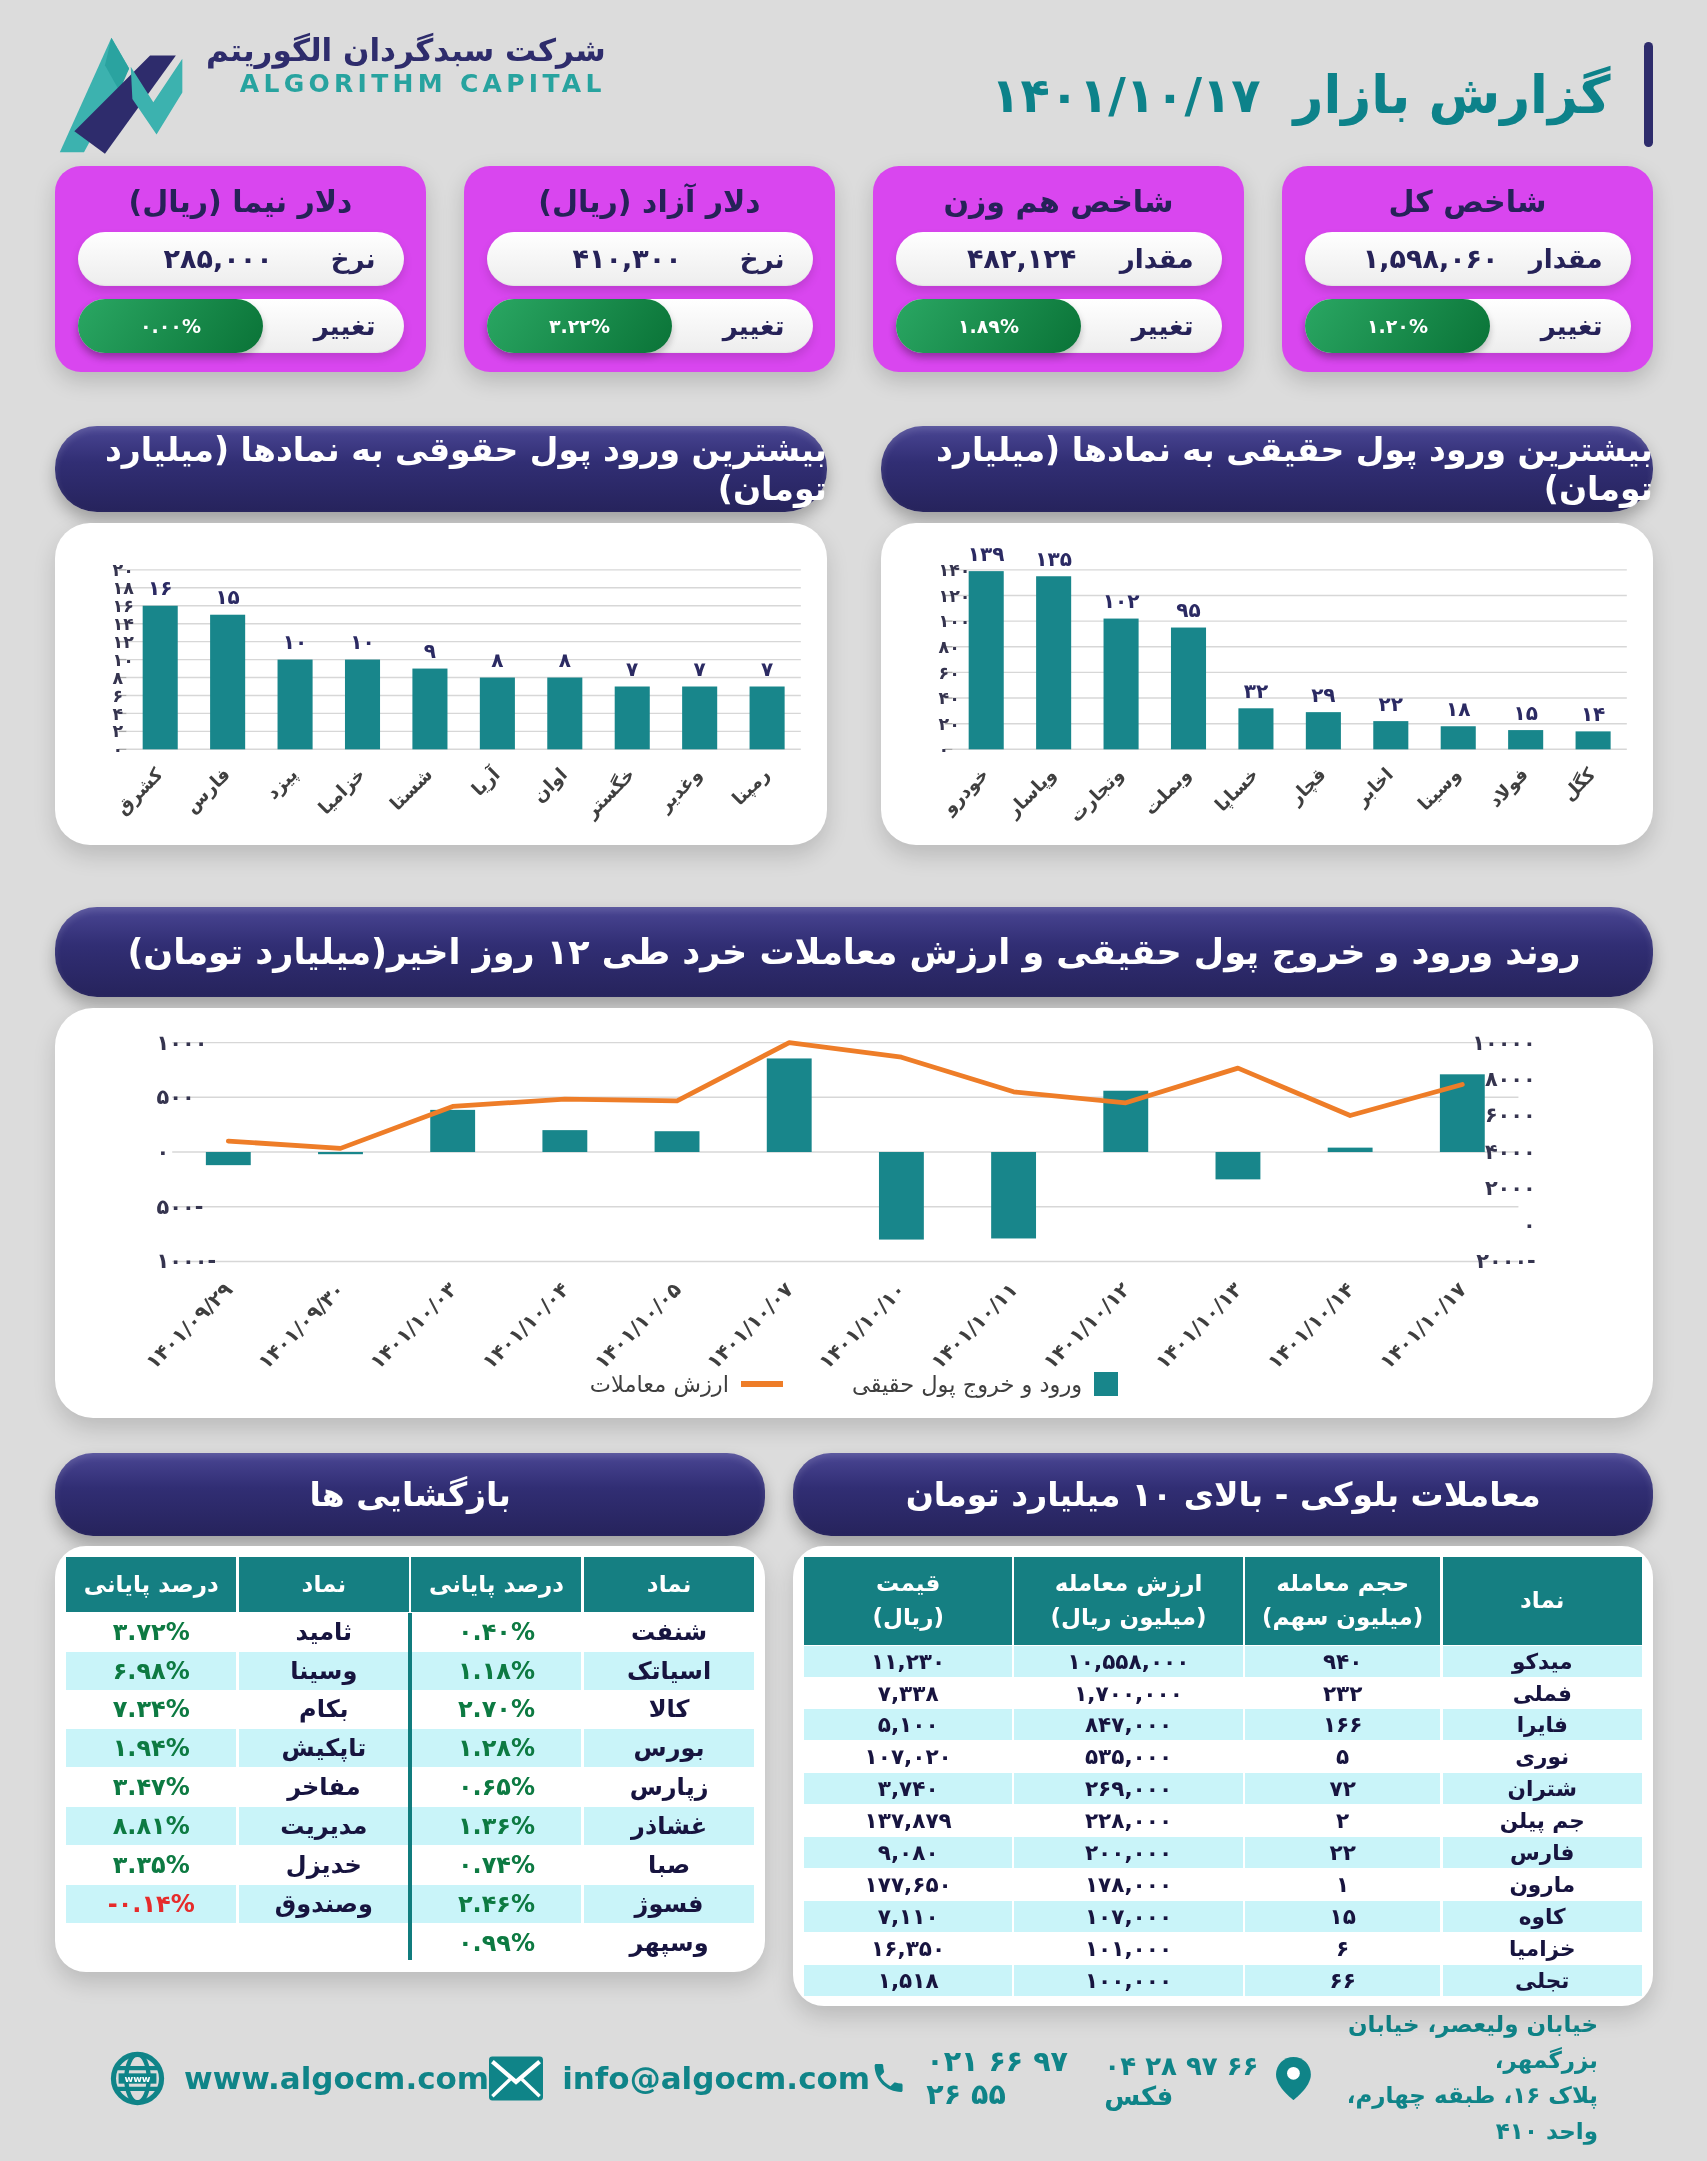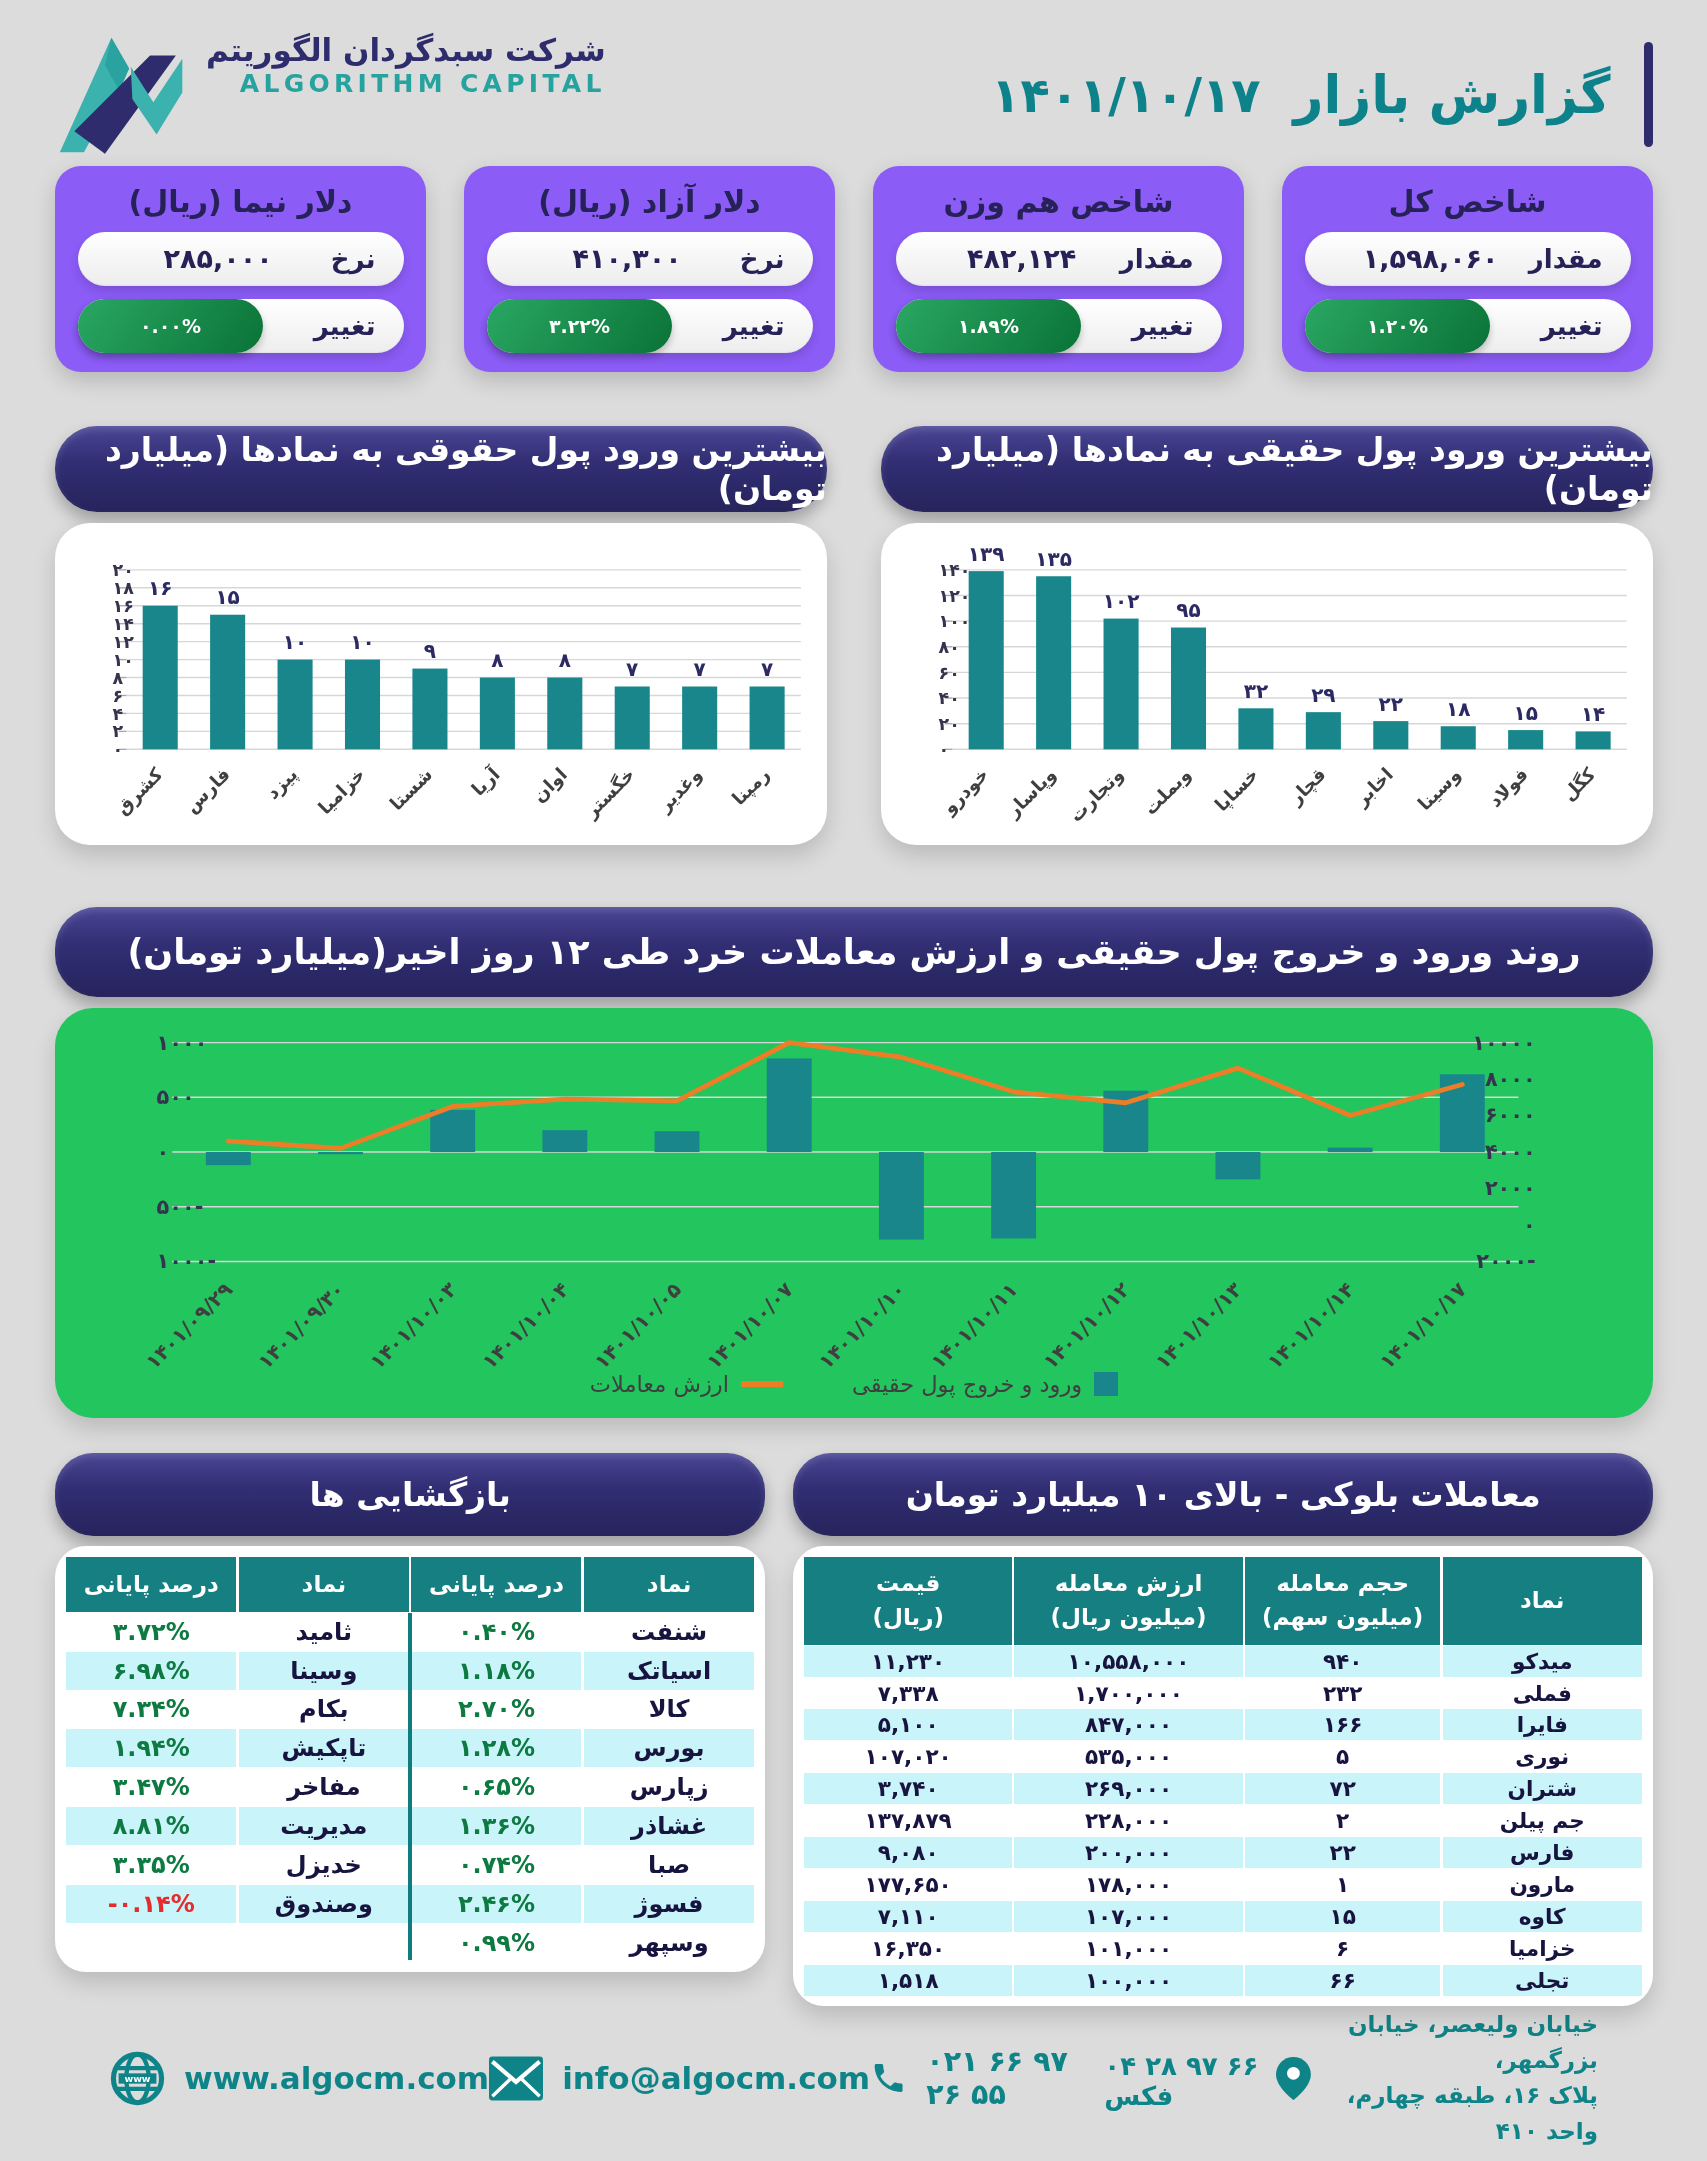--- a/index.html
+++ b/index.html
@@ -14,21 +14,21 @@
   .vbar{width:9.5px;height:105px;background:#2e2c6c;border-radius:7px}
   .rtitle{color:#0d828a;font-size:52px;font-weight:bold}
   .rdate{color:#0d828a;font-size:48px;font-weight:bold}
   .logo{display:flex;align-items:flex-start;gap:14px;direction:ltr}
   .logo-text{text-align:right}
   .co-fa{color:#2e2c6c;font-size:31px;font-weight:bold;line-height:1.25}
   .co-en{color:#27a39f;font-size:25px;font-weight:bold;letter-spacing:4.3px}
 
   
   .cards{display:flex;gap:38px;margin-top:12px}
-  .scard{flex:1;background:#8b5cf6;border-radius:26px;box-shadow:0 8.6px 21px rgba(0,0,0,.17);padding:14px 22.5px 19px}
+  .scard{flex:1;background:#d946ef;border-radius:26px;box-shadow:0 8.6px 21px rgba(0,0,0,.17);padding:14px 22.5px 19px}
   .scard h2{margin:3.5px 0 7px;text-align:center;color:#262258;font-size:30px}
   .prow{position:relative;height:54px;border-radius:864px;background:linear-gradient(180deg,#ffffff,#ededed);
         box-shadow:0 5.2px 9.5px rgba(0,0,0,.13), inset 0 -0.9px 1.7px rgba(0,0,0,.05);
         display:flex;align-items:center;margin-top:13px;padding:0 28px}
   .plabel{color:#262258;font-size:26px;font-weight:bold;z-index:2}
   .pvalue{flex:1;text-align:center;color:#262258;font-size:27px;font-weight:bold}
   .gpill{position:absolute;left:0;top:0;height:100%;width:57%;border-radius:864px;
         background:linear-gradient(125deg,#2aa763,#0a7337);display:flex;align-items:center;justify-content:center;
         color:#fff;font-size:19px;font-weight:bold;box-shadow:0 4.3px 7.8px rgba(0,0,0,.22)}
 
@@ -38,21 +38,21 @@
         background:linear-gradient(180deg,#4a4694 0%,#312e74 42%,#26235c 100%);
         box-shadow:0 8.6px 15.6px rgba(0,0,0,.28), inset 0 3.5px 7px rgba(255,255,255,.14)}
   .crow{display:flex;gap:54px;margin-top:54px}
   .ccard{flex:1;min-width:0}
   .cbox{margin-top:11.2px;background:#fff;border-radius:35px;box-shadow:0 10.4px 22.5px rgba(0,0,0,.15);padding:12px 7px 3.5px}
   svg{display:block}
   svg text{font-family:"DejaVu Sans",sans-serif}
 
   .trend{margin-top:62px}
   .trend .banner{height:90px;font-size:35px}
-  .tbox{margin-top:11.2px;background:#22c55e;border-radius:38px;box-shadow:0 10.4px 22.5px rgba(0,0,0,.15);padding:12px 26px 7px}
+  .tbox{margin-top:11.2px;background:#ffffff;border-radius:38px;box-shadow:0 10.4px 22.5px rgba(0,0,0,.15);padding:12px 26px 7px}
   .legend{display:flex;justify-content:center;gap:69px;align-items:center;padding:3.5px 0 14px;color:#3f3f3f;font-size:22.5px}
   .lg-item{display:flex;align-items:center;gap:12px}
   .lg-sq{width:24px;height:24px;background:#18868b}
   .lg-line{width:42px;height:5.2px;background:#ee7d28}
 
   
   .trow{display:flex;gap:28px;margin-top:35px;align-items:flex-start}
   .tcard-block{flex:0 0 53.8%}
   .tcard-open{flex:1}
   .trow .banner{height:83px;border-radius:38px;font-size:33px}

